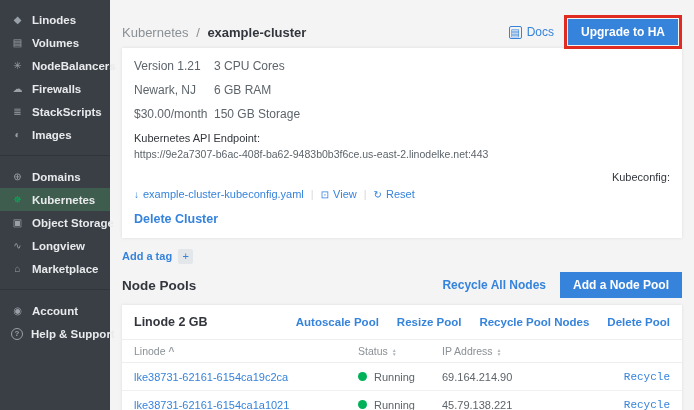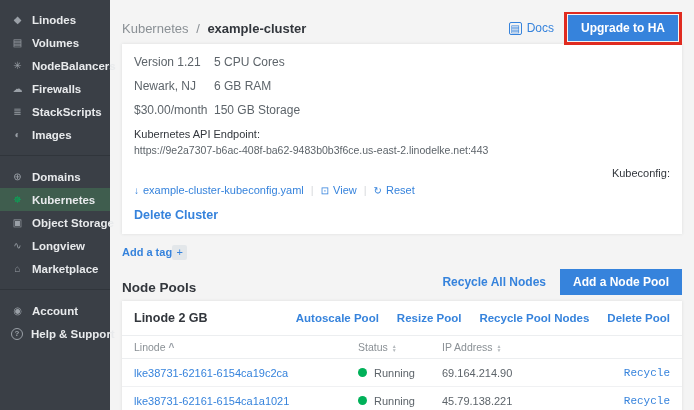--- a/index.html
+++ b/index.html
@@ -10,21 +10,21 @@
   .sidebar { width:110px; min-width:110px; background:#3a3f46; padding-top:8px; color:#e4e6e8; }
   .nav-item { display:flex; align-items:center; gap:8px; height:23px; padding-left:11px; cursor:pointer; }
   .nav-icon { width:13px; text-align:center; color:#9aa0a7; font-size:10px; line-height:13px; flex-shrink:0; }
   .nav-icon.circled { border:1px solid #9aa0a7; border-radius:50%; width:12px; height:12px; font-size:8px; font-weight:bold; line-height:10px; }
   .nav-label { font-size:11.5px; font-weight:bold; color:#e8eaec; white-space:nowrap; }
   .nav-item.active { background:#3f5d4e; }
   .nav-item.active .nav-icon { color:#00b159; }
   .nav-divider { border-top:1px solid #30353b; margin:9px 0; }
 
   
-  .main { flex:1; padding:0 12px; overflow:hidden;margin-top:12px; }
+  .main { flex:1; padding:16px 12px; overflow:hidden; }
   .topbar { height:32px; display:flex; align-items:center; justify-content:space-between; }
   .breadcrumb { font-size:13px; color:#8a9095; }
   .breadcrumb .crumb-link { color:#8a9095; }
   .breadcrumb .sep { margin:0 4px; color:#8a9095; }
   .breadcrumb .current { color:#32363c; font-weight:bold; }
   .topbar-right { display:flex; align-items:center; gap:10px; }
   .docs-link { display:flex; align-items:center; gap:5px; color:#3683dc; font-size:12px; cursor:pointer; }
   .docs-link .dicon { font-size:10px; border:1px solid #3683dc; border-radius:2px; width:13px; height:13px; line-height:11px; text-align:center; }
   .annotation-box { border:3px solid #e02b20; padding:1px; }
   .btn-primary { background:#3683dc; color:#fff; border:none; font-size:12px; font-weight:bold; padding:6px 13px; cursor:pointer; font-family:"Liberation Sans", sans-serif; }
@@ -38,25 +38,25 @@
   .api-endpoint { margin-top:11px; }
   .api-value { margin-top:4px; font-size:10.5px; color:#5d646a; }
   .kubeconfig { margin-top:11px;text-align:right; }
   .kube-row { margin-top:5px; display:flex; align-items:center; gap:7px; font-size:11px; }
   .kube-link { color:#3683dc; display:flex; align-items:center; gap:4px; cursor:pointer; }
   .kube-link .kicon { font-size:10px; }
   .pipe { color:#d6d9dc; }
   .delete-cluster { margin-top:12px; font-size:12.5px; color:#3683dc; font-weight:bold; display:inline-block; cursor:pointer; }
 
   .tag-row { height:26px; display:flex; align-items:center; margin-top:5px; }
-  .add-tag { display:inline-flex; align-items:center; cursor:pointer;justify-content:flex-end; }
+  .add-tag { display:inline-flex; align-items:center; gap:6px; cursor:pointer;justify-content:flex-end; }
   .add-tag-label { color:#3683dc; font-size:11px; font-weight:bold; }
   .add-tag-plus { width:15px; height:15px; background:#e3e7ea; border-radius:2px; color:#3683dc; font-size:11px; text-align:center; line-height:15px; }
 
-  .section-head { height:28px; display:flex; align-items:flex-end; justify-content:space-between; margin-top:2px; margin-bottom:6px; }
+  .section-head { height:28px; display:flex; align-items:center; justify-content:space-between; margin-top:2px; margin-bottom:6px; }
   .section-title { font-size:13.5px; font-weight:bold; color:#32363c; }
   .section-actions { display:flex; align-items:center; gap:14px; }
   .link { color:#3683dc; font-size:12px; cursor:pointer; text-decoration:none; }
   .link.bold { font-weight:bold; }
 
   
   .pool-card { padding:0; }
   .pool-head { display:flex; align-items:center; justify-content:space-between; padding:10px 12px; }
   .pool-name { font-size:12.5px; font-weight:bold; color:#32363c; }
   .pool-actions { display:flex; gap:18px; }
@@ -157,21 +157,21 @@
         </a>
         <div class="annotation-box">
           <button class="btn-primary">Upgrade to HA</button>
         </div>
       </div>
     </div>
 
     <section class="card summary-card">
       <div class="specs">
         <span>Version 1.21</span>
-        <span>5 CPU Cores</span>
+        <span>3 CPU Cores</span>
         <span>Newark, NJ</span>
         <span>6 GB RAM</span>
         <span>$30.00/month</span>
         <span>150 GB Storage</span>
       </div>
 
       <div class="api-endpoint">
         <div class="sec-label">Kubernetes API Endpoint:</div>
         <div class="api-value">https://9e2a7307-b6ac-408f-ba62-9483b0b3f6ce.us-east-2.linodelke.net:443</div>
       </div>

